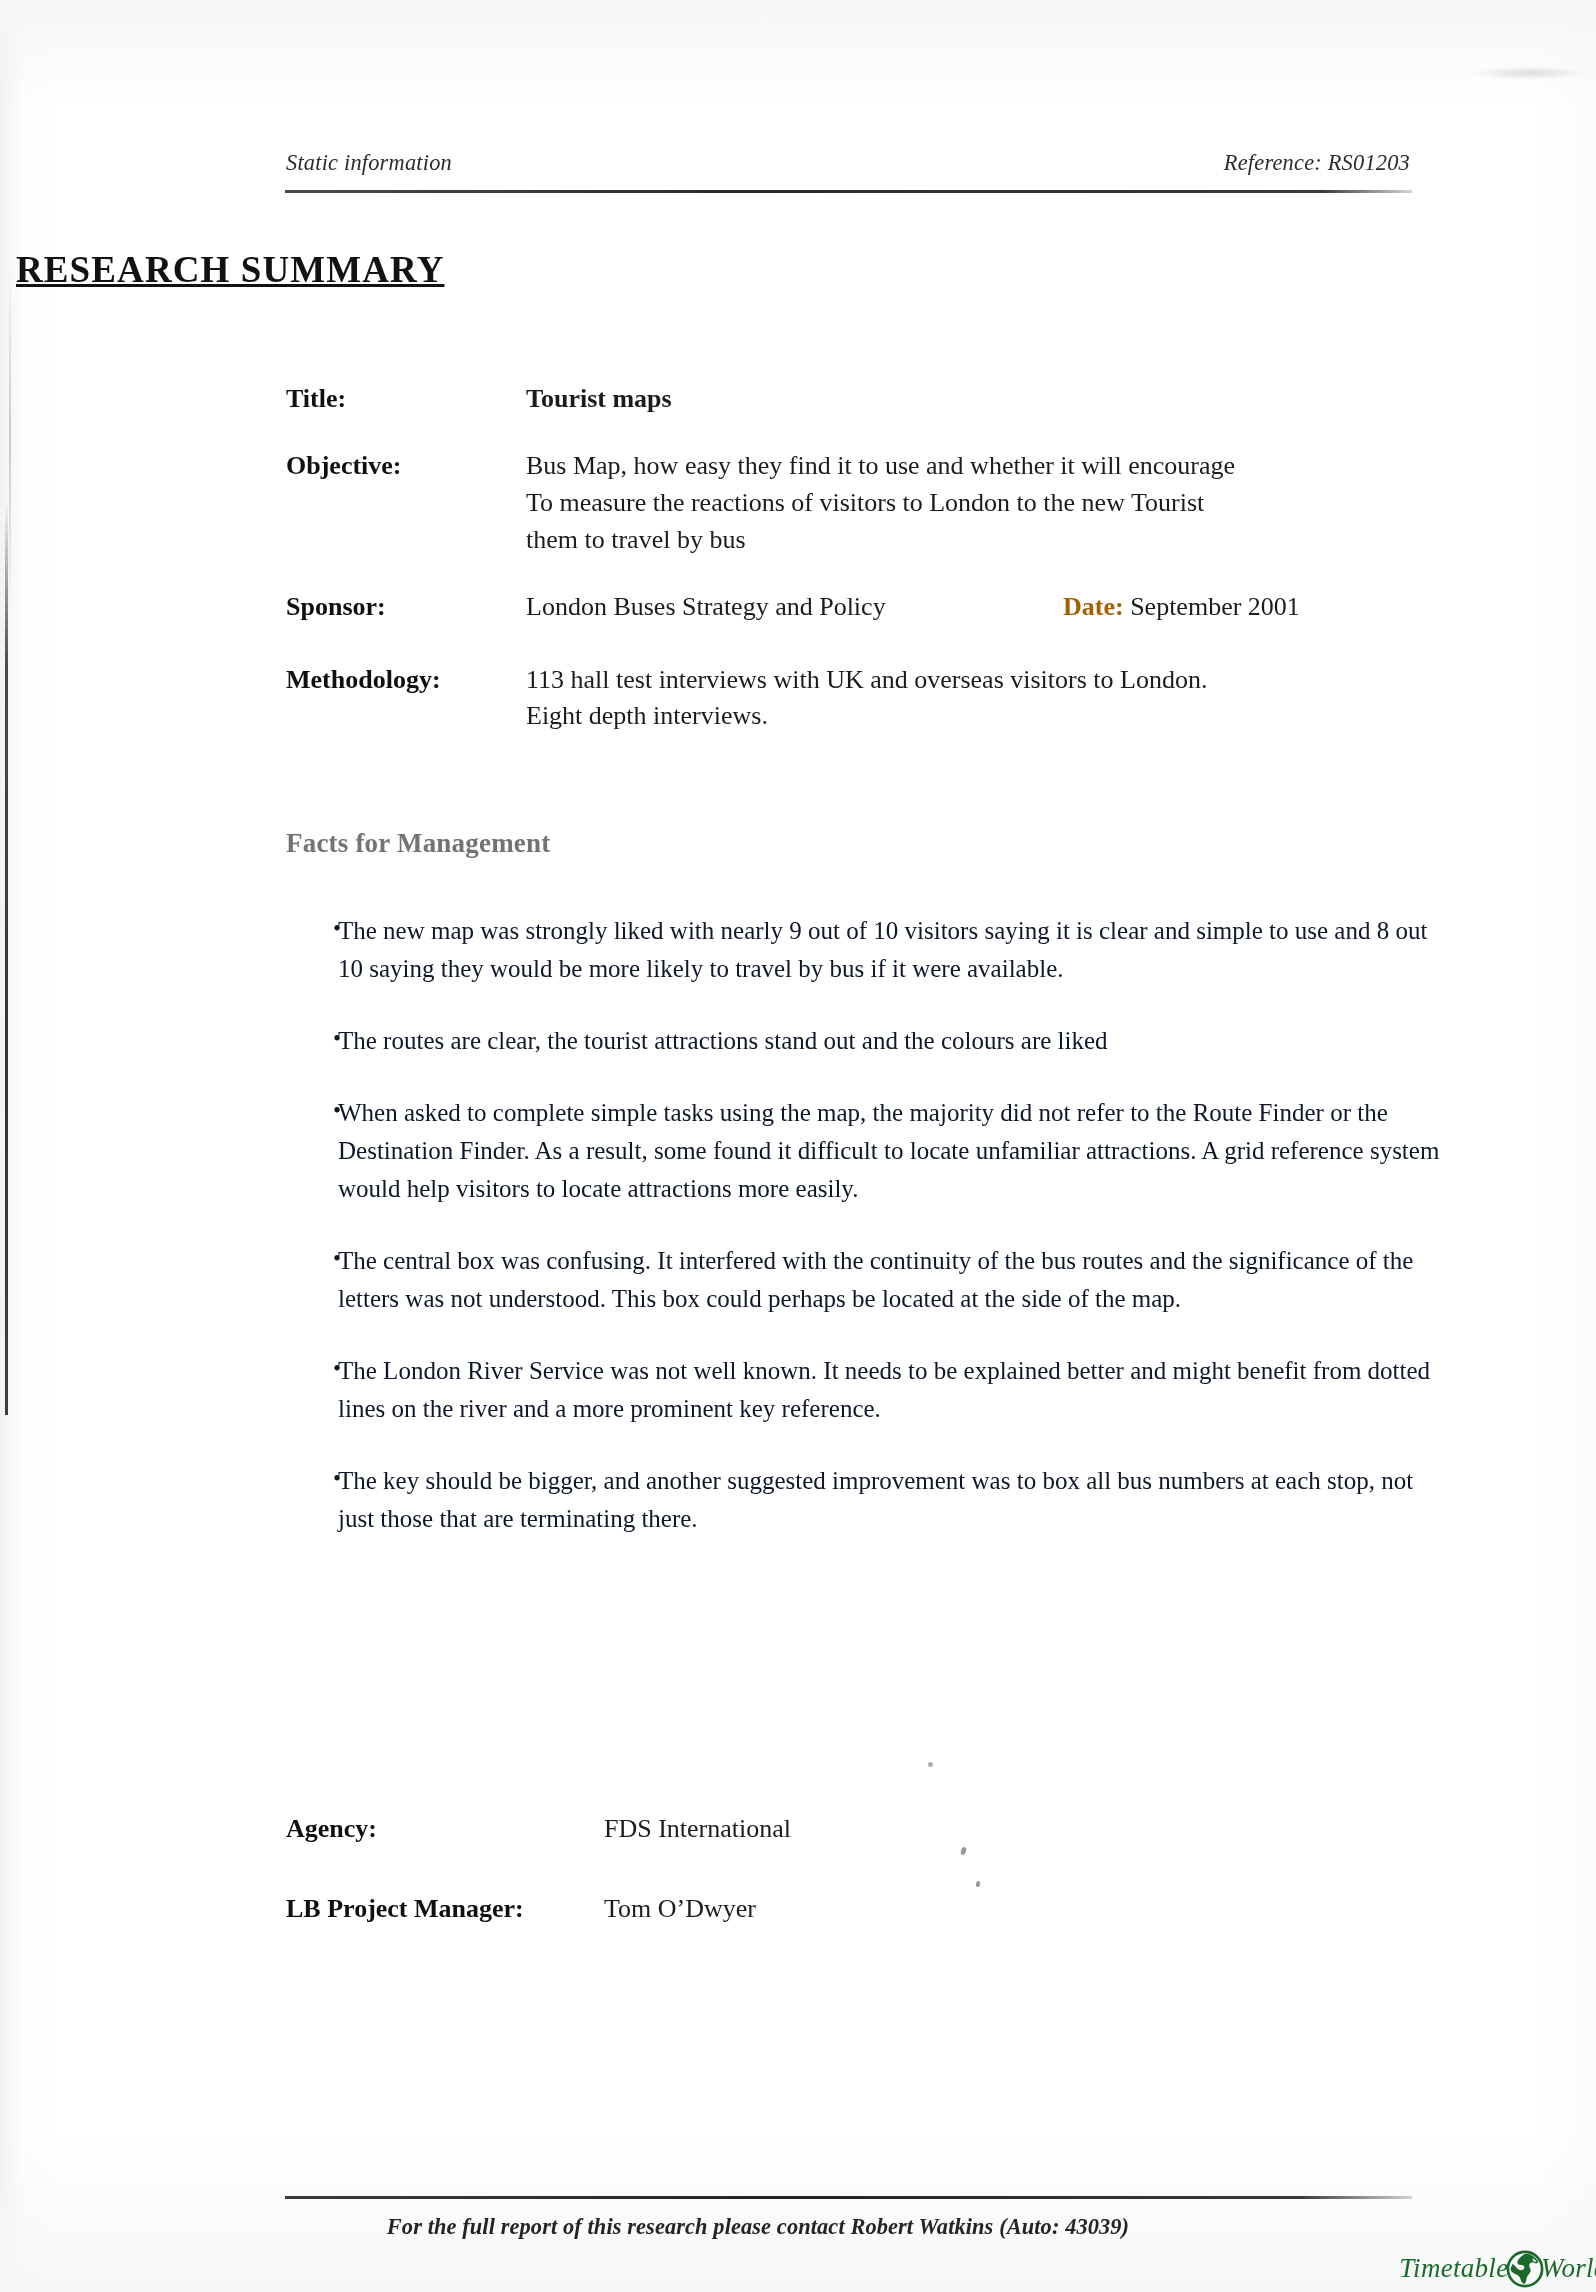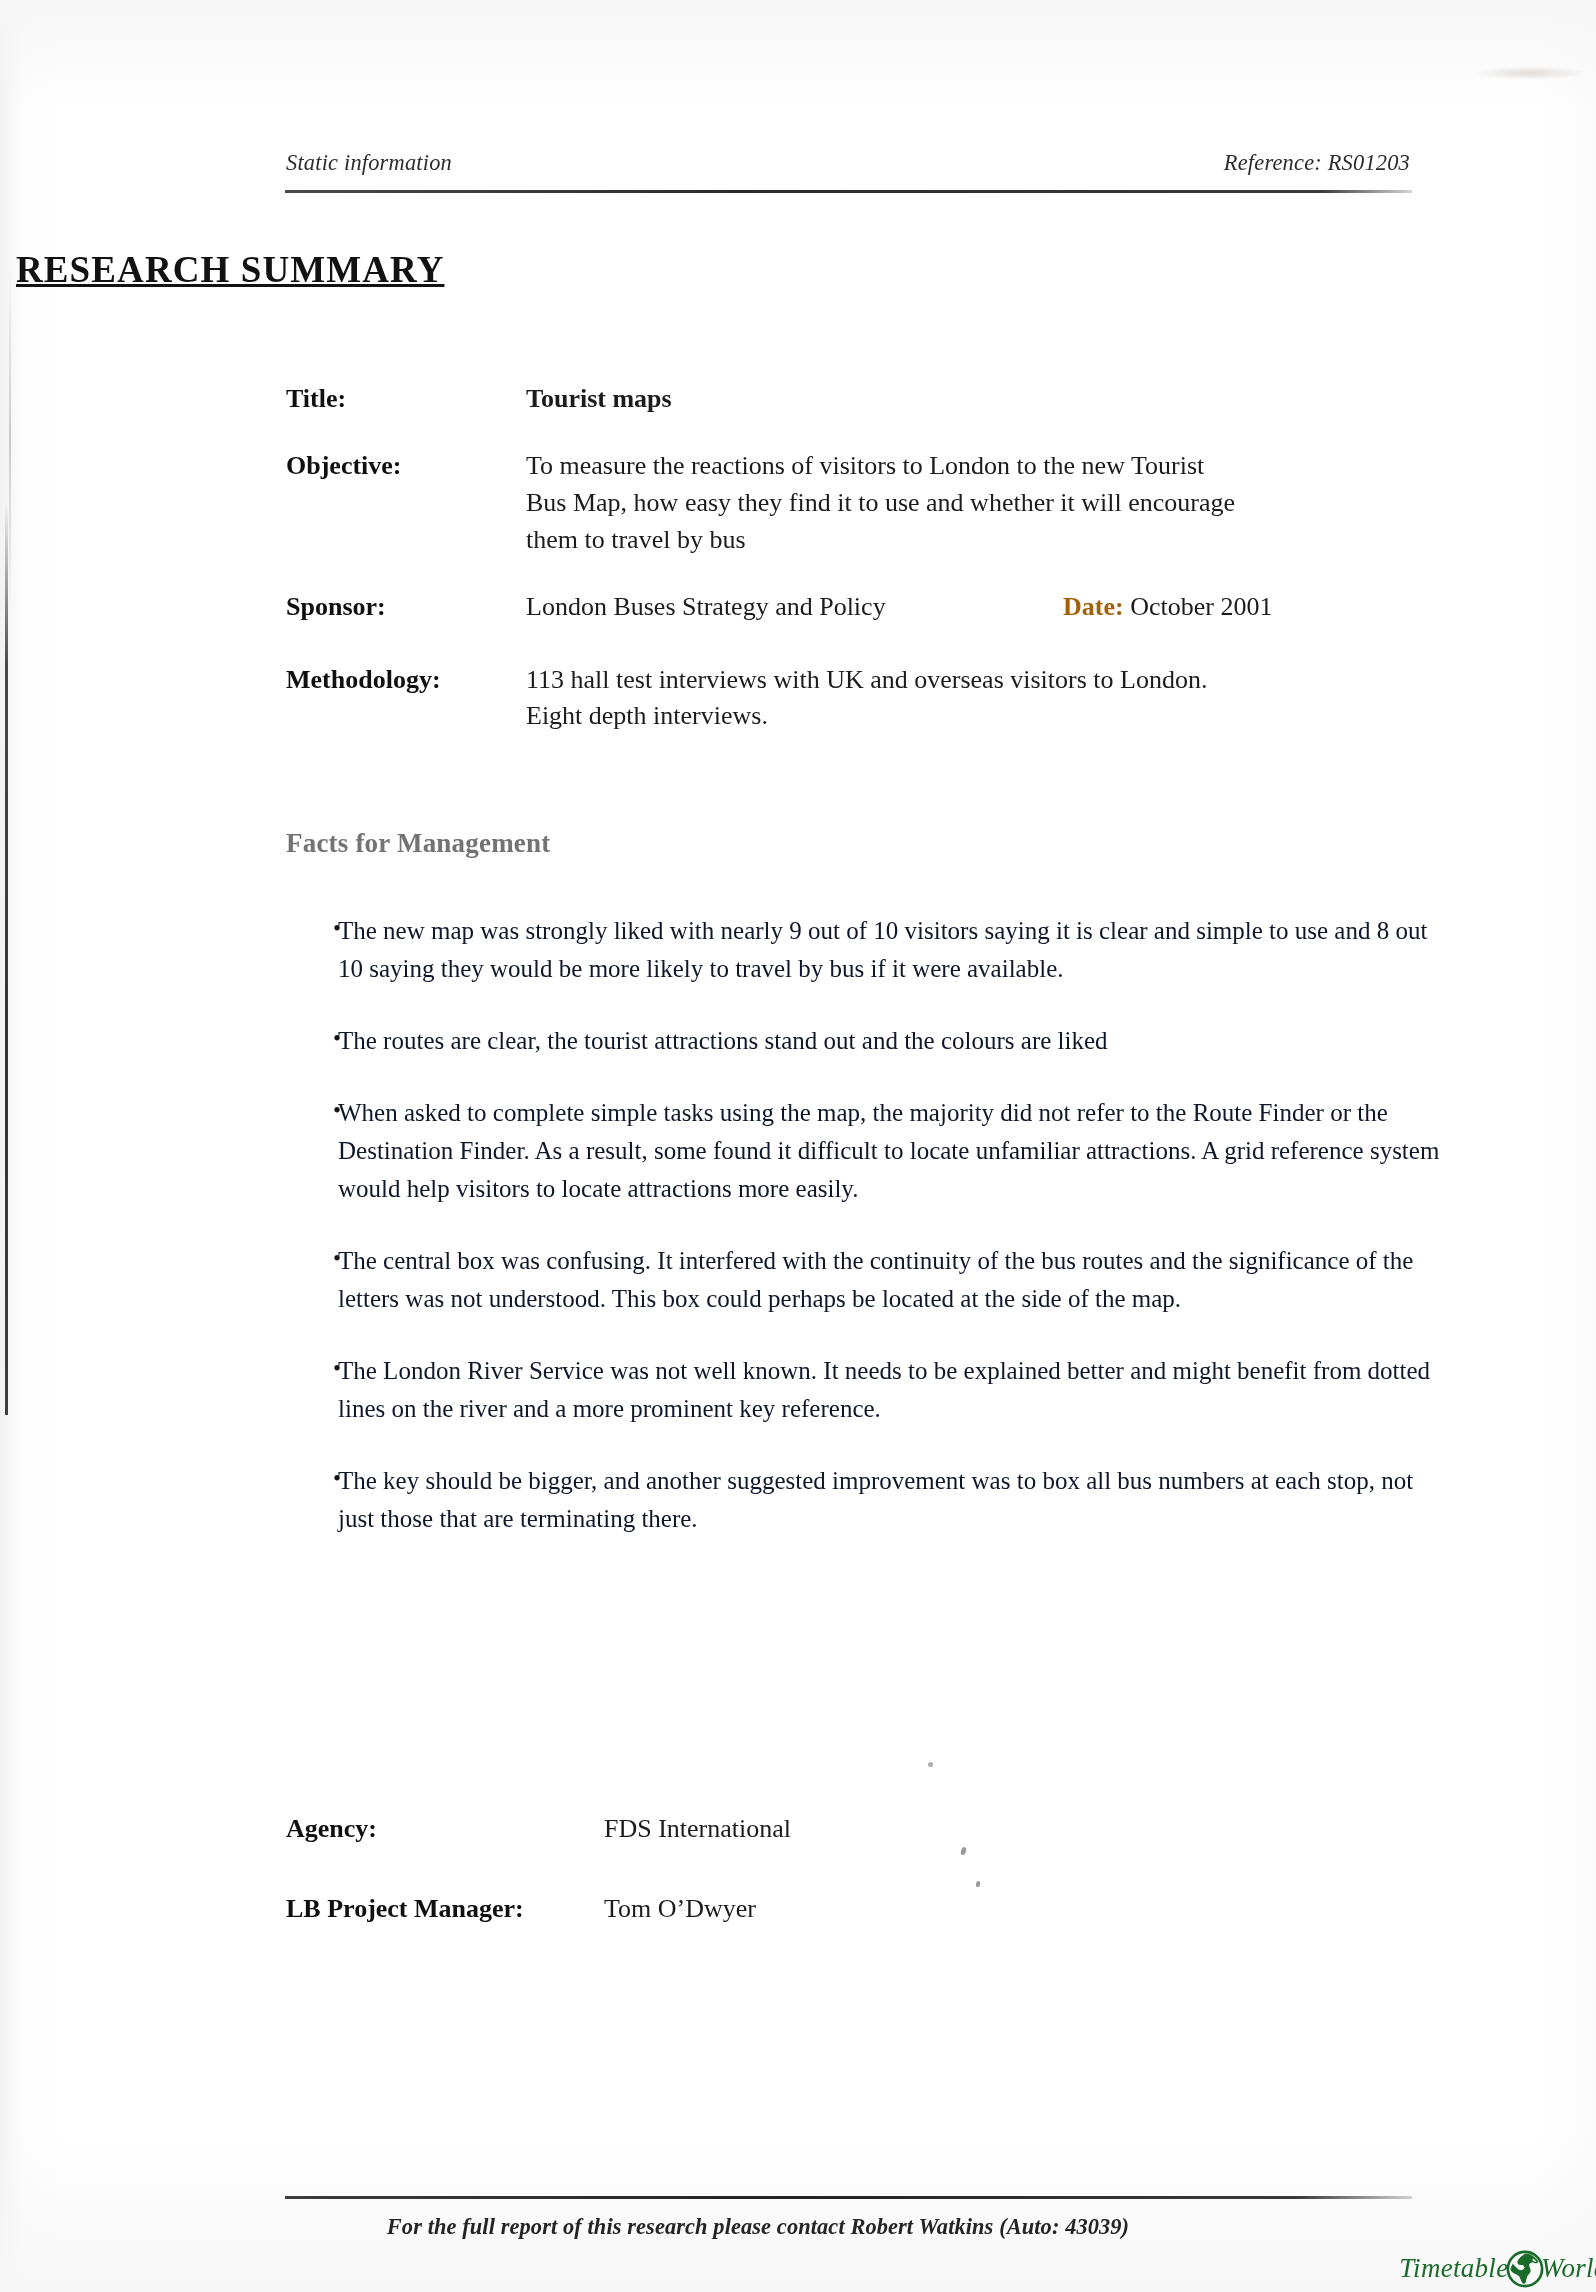--- a/index.html
+++ b/index.html
@@ -280,31 +280,31 @@
   <div class="meta">
 
     <div class="meta-row">
       <div class="meta-label">Title:</div>
       <div class="meta-value" style="font-weight:bold;">Tourist maps</div>
     </div>
 
     <div class="meta-row">
       <div class="meta-label">Objective:</div>
       <div class="meta-value">
+        <span class="line">Bus Map, how easy they find it to use and whether it will encourage</span>
         <span class="line">To measure the reactions of visitors to London to the new Tourist</span>
-        <span class="line">Bus Map, how easy they find it to use and whether it will encourage</span>
         <span class="line">them to travel by bus</span>
       </div>
     </div>
 
     <div class="meta-row sponsor-row" style="margin-bottom:36px;">
       <div class="meta-label">Sponsor:</div>
       <div class="meta-value">
         <span class="sponsor-name">London Buses Strategy and Policy</span>
-        <span><span class="date-label">Date:</span>&nbsp;<span>October 2001</span></span>
+        <span><span class="date-label">Date:</span>&nbsp;<span>September 2001</span></span>
       </div>
     </div>
 
     <div class="meta-row">
       <div class="meta-label">Methodology:</div>
       <div class="meta-value">
         <span class="line">113 hall test interviews with UK and overseas visitors to London.</span>
         <span class="line">Eight depth interviews.</span>
       </div>
     </div>

